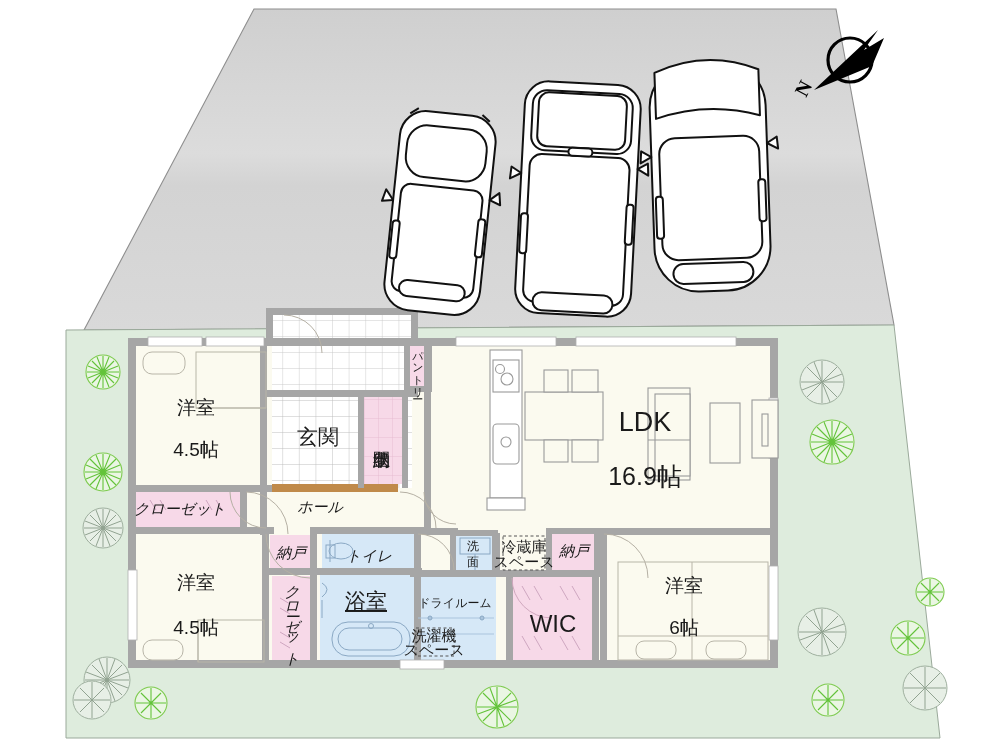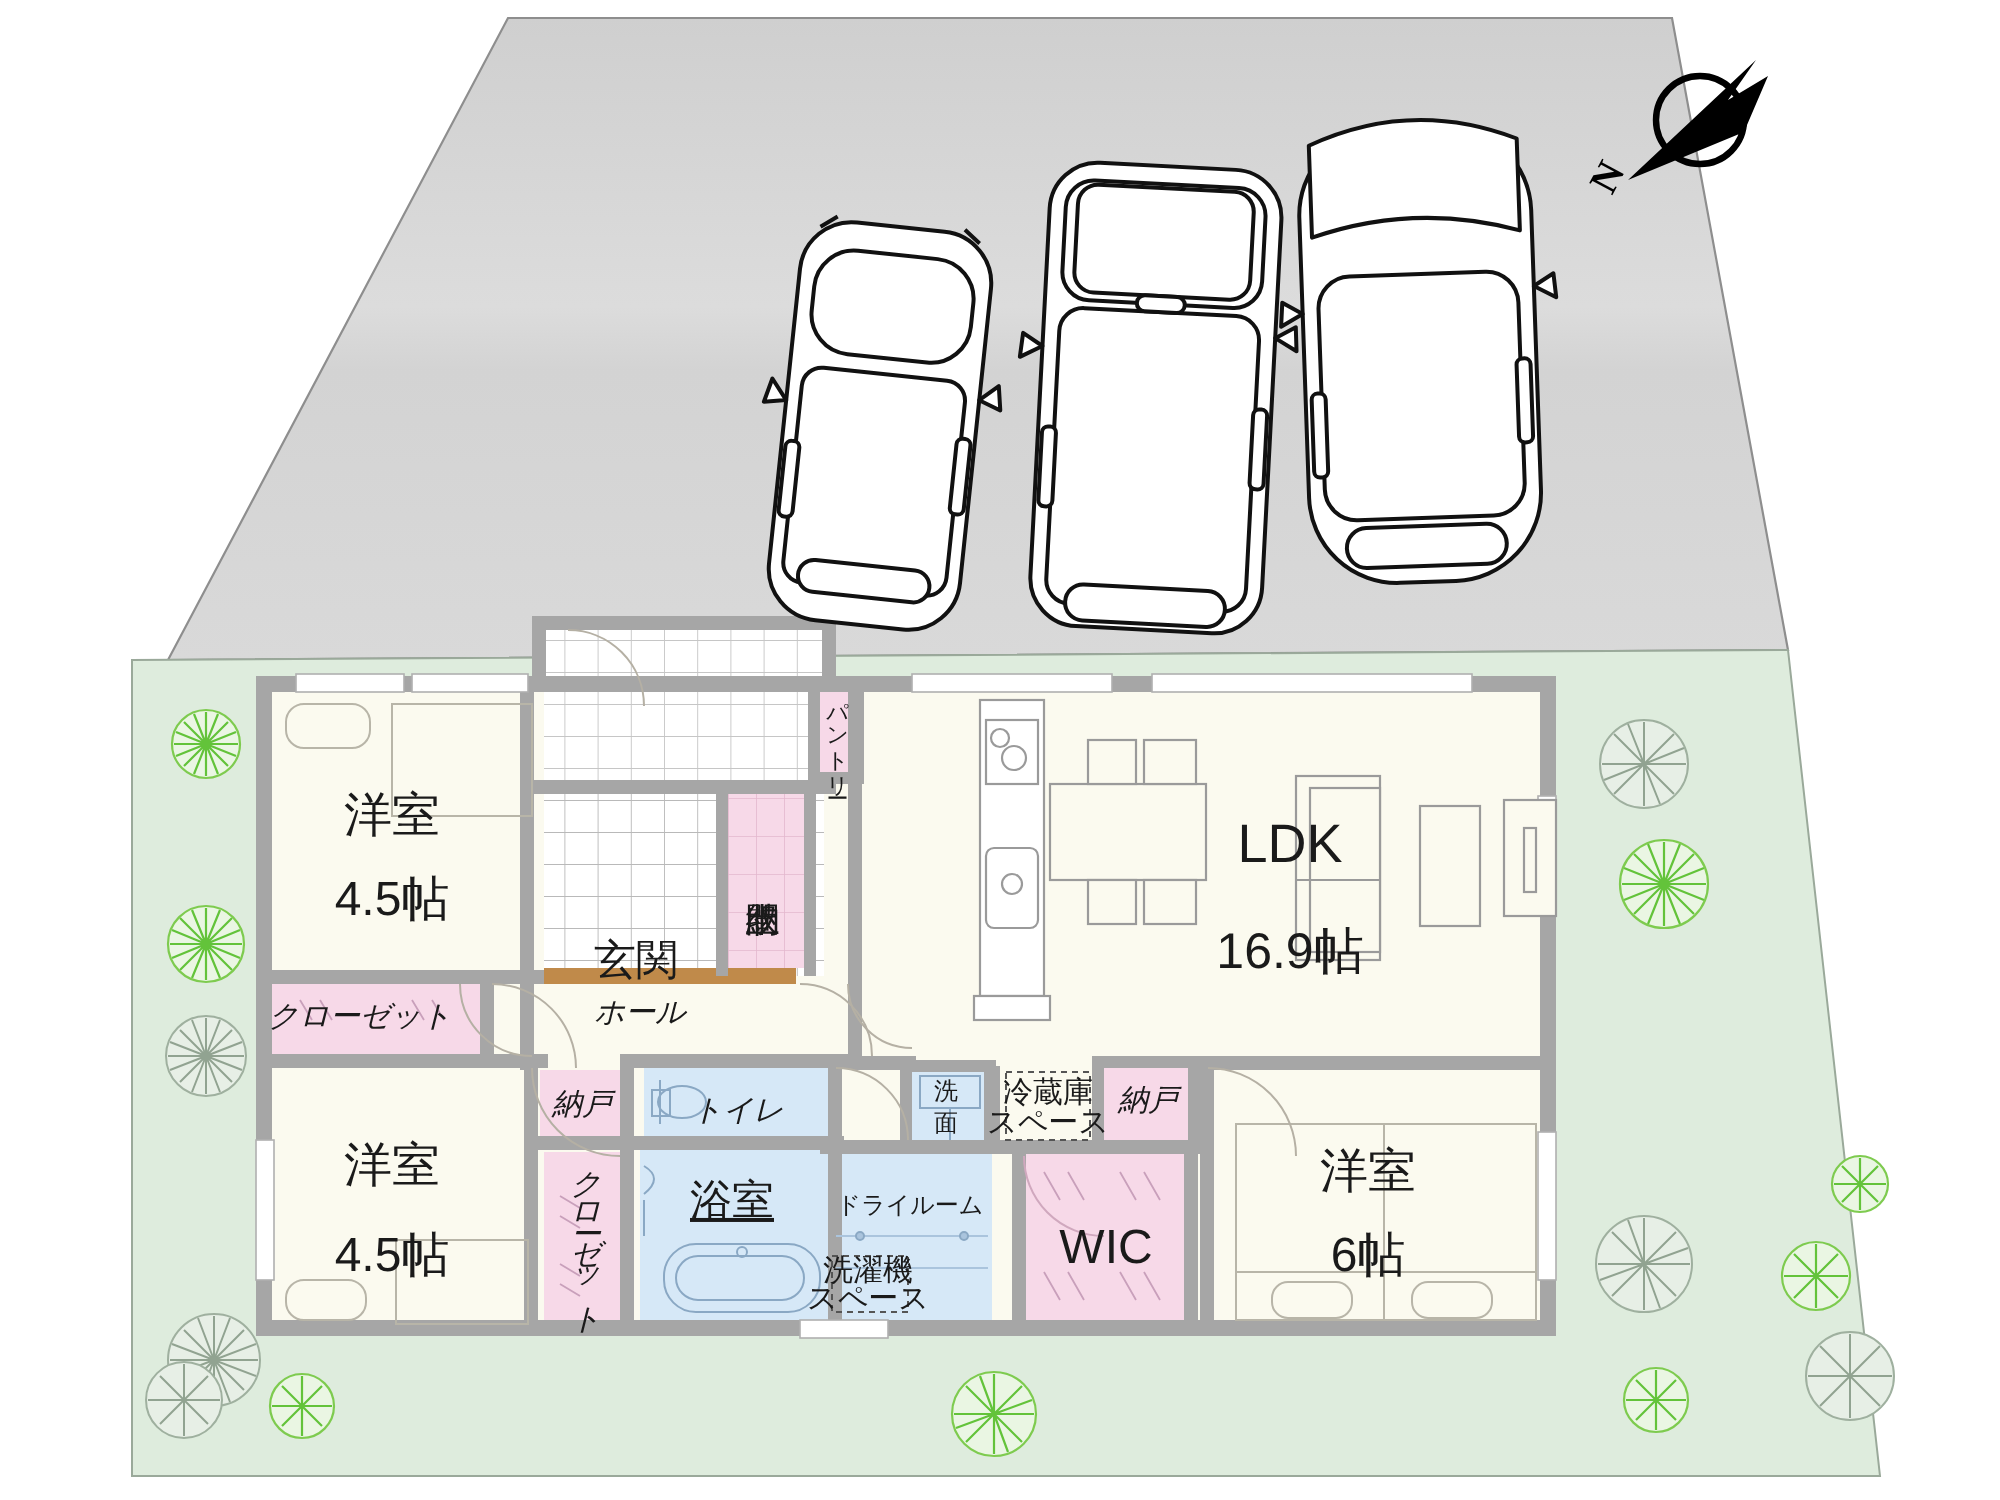--- a/index.html
+++ b/index.html
@@ -5,21 +5,21 @@
   html,body{margin:0;padding:0;background:#ffffff;}
   body{width:1000px;height:750px;overflow:hidden;
        font-family:"Liberation Sans","DejaVu Sans",sans-serif;}
   #stage{position:relative;width:1000px;height:750px;background:#fff;}
   #stage svg{position:absolute;top:0;left:0;}
   .lbl{position:absolute;color:#1a1a1a;white-space:nowrap;
        font-family:"Liberation Sans","DejaVu Sans",sans-serif;
        line-height:1.05;letter-spacing:0px;}
   .ctr{transform:translate(-50%,-50%);text-align:center;}
   .vert{writing-mode:vertical-rl;text-orientation:upright;}
-  .big{font-size:24px;}
+  .big{font-size:19px;}
   .mid{font-size:21px;}
   .sml{font-size:15px;font-style:italic;}
   .xsml{font-size:12px;}
   .xxsml{font-size:15px;}
   .ldkT{font-size:27px;font-weight:400;}
   .ldkN{font-size:25px;}
 </style>
 </head>
 <body>
 
@@ -366,21 +366,21 @@
 
 <div class="lbl ctr big" style="left:196px;top:583px;">洋室</div>
 <div class="lbl ctr big" style="left:196px;top:628px;">4.5帖</div>
 
 <div class="lbl ctr big" style="left:684px;top:586px;">洋室</div>
 <div class="lbl ctr big" style="left:684px;top:628px;">6帖</div>
 
 <div class="lbl ctr ldkT" style="left:645px;top:422px;">LDK</div>
 <div class="lbl ctr ldkN" style="left:645px;top:476px;">16.9帖</div>
 
-<div class="lbl ctr mid" style="left:318px;top:437px;margin-top:44px;">玄関</div>
+<div class="lbl ctr mid" style="left:318px;top:437px;">玄関</div>
 <div class="lbl ctr sml" style="left:320px;top:507px;">ホール</div>
 <div class="lbl ctr mid" style="left:366px;top:601px;text-decoration:underline;">浴室</div>
 <div class="lbl ctr sml" style="left:369px;top:556px;">トイレ</div>
 <div class="lbl ctr xsml" style="left:473px;top:546px;">洗</div>
 <div class="lbl ctr xsml" style="left:473px;top:562px;">面</div>
 <div class="lbl ctr xsml" style="left:455px;top:603px;text-align:right;">ドライルーム</div>
 <div class="lbl ctr" style="left:553px;top:624px;font-size:24px;">WIC</div>
 
 <div class="lbl ctr sml" style="left:180px;top:509px;">クローゼット</div>
 <div class="lbl ctr vert sml" style="left:292px;top:617px;">クローゼット</div>

